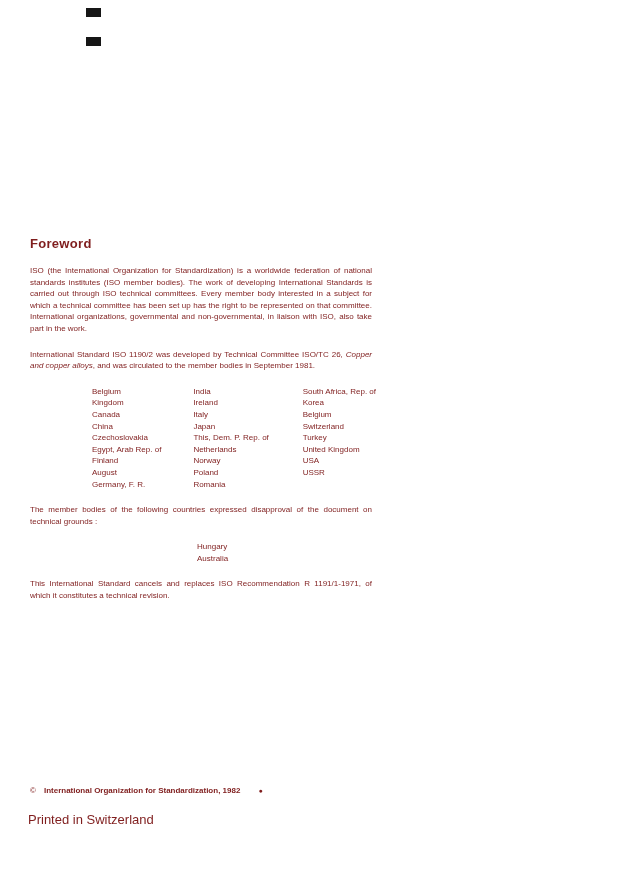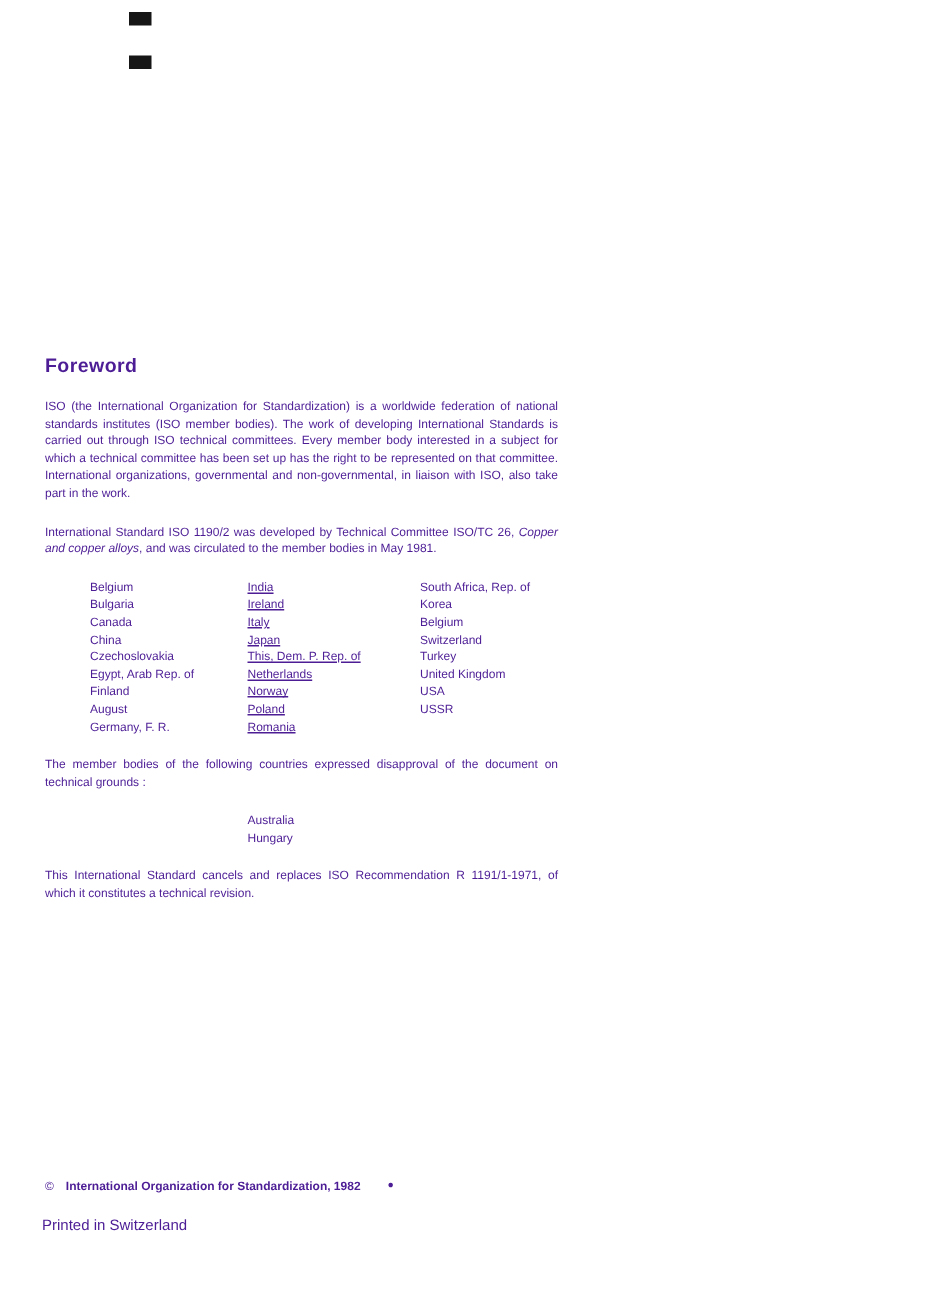--- a/index.html
+++ b/index.html
@@ -6,21 +6,21 @@
     margin: 0;
     padding: 0;
     background: #ffffff;
   }
   .page {
     position: relative;
     width: 622px;
     height: 877px;
     background: #ffffff;
     font-family: "Liberation Sans", sans-serif;
-    color: #4c1d95;
+    color: #7f1d1d;
     overflow: hidden;
   }
   .print-mark {
     position: absolute;
     background: #161616;
   }
   .mark-1 { left: 86px; top: 8px;  width: 15px; height: 9px; }
   .mark-2 { left: 86px; top: 37px; width: 15px; height: 9px; }
 
   .content {
@@ -44,23 +44,23 @@
   .para .italic { font-style: italic; }
 
   .countries {
     display: flex;
     padding-left: 30px;
     margin: 0 0 14px 0;
     font-size: 8px;
     line-height: 11.6px;
   }
   .countries .col-1 { width: 105px; }
-  .countries .col-2 { width: 115px; text-decoration: underline; }
+  .countries .col-2 { width: 115px; }
   .countries .col-3 { flex: 1; }
-  .country-item { white-space: nowrap; }
+  .country-item { white-space: nowrap; margin-left: 32px; }
 
   .disapproving {
     margin: 0 0 14px 135px;
     font-size: 8px;
     line-height: 11.6px;
   }
 
   .footer-copyright {
     position: absolute;
     left: 30px;
@@ -70,46 +70,46 @@
     display: inline-flex;
     align-items: center;
   }
   .footer-copyright .c-symbol { margin-right: 8px; font-weight: normal; }
   .footer-copyright .c-bullet { margin-left: 18px; font-size: 7px; }
 
   .footer-printed {
     position: absolute;
     left: 28px;
     top: 812px;
-    font-size: 10px;
+    font-size: 13px;
     font-weight: normal;
   }
 </style>
 </head>
 <body>
 
 <div class="page">
 
   <div class="print-mark mark-1"></div>
   <div class="print-mark mark-2"></div>
 
   <div class="content">
 
     <h1 class="doc-title">Foreword</h1>
 
     <p class="para">ISO (the International Organization for Standardization) is a worldwide federation of national standards institutes (ISO member bodies). The work of developing International Standards is carried out through ISO technical committees. Every member body interested in a subject for which a technical committee has been set up has the right to be represented on that committee. International organizations, governmental and non-governmental, in liaison with ISO, also take part in the work.</p>
 
 
-    <p class="para"><span>International Standard ISO 1190/2 was developed by Technical Committee ISO/TC 26, </span><span class="italic">Copper and copper alloys</span><span>, and was circulated to the member bodies in May 1981.</span></p>
+    <p class="para"><span>International Standard ISO 1190/2 was developed by Technical Committee ISO/TC 26, </span><span class="italic">Copper and copper alloys</span><span>, and was circulated to the member bodies in September 1981.</span></p>
 
 
     <div class="countries">
       <div class="col-1">
         <div class="country-item">Belgium</div>
-        <div class="country-item">Bulgaria</div>
+        <div class="country-item">Kingdom</div>
         <div class="country-item">Canada</div>
         <div class="country-item">China</div>
         <div class="country-item">Czechoslovakia</div>
         <div class="country-item">Egypt, Arab Rep. of</div>
         <div class="country-item">Finland</div>
         <div class="country-item">August</div>
         <div class="country-item">Germany, F. R.</div>
       </div>
       <div class="col-2">
         <div class="country-item">India</div>
@@ -130,22 +130,22 @@
         <div class="country-item">Turkey</div>
         <div class="country-item">United Kingdom</div>
         <div class="country-item">USA</div>
         <div class="country-item">USSR</div>
       </div>
     </div>
 
     <p class="para">The member bodies of the following countries expressed disapproval of the document on technical grounds :</p>
 
     <div class="disapproving">
+      <div class="country-item">Hungary</div>
       <div class="country-item">Australia</div>
-      <div class="country-item">Hungary</div>
     </div>
 
     <p class="para">This International Standard cancels and replaces ISO Recommendation R 1191/1-1971, of which it constitutes a technical revision.</p>
 
   </div>
 
   <div class="footer-copyright">
     <span class="c-symbol">©</span>
     <span>International Organization for Standardization, 1982</span>
     <span class="c-bullet">●</span>

